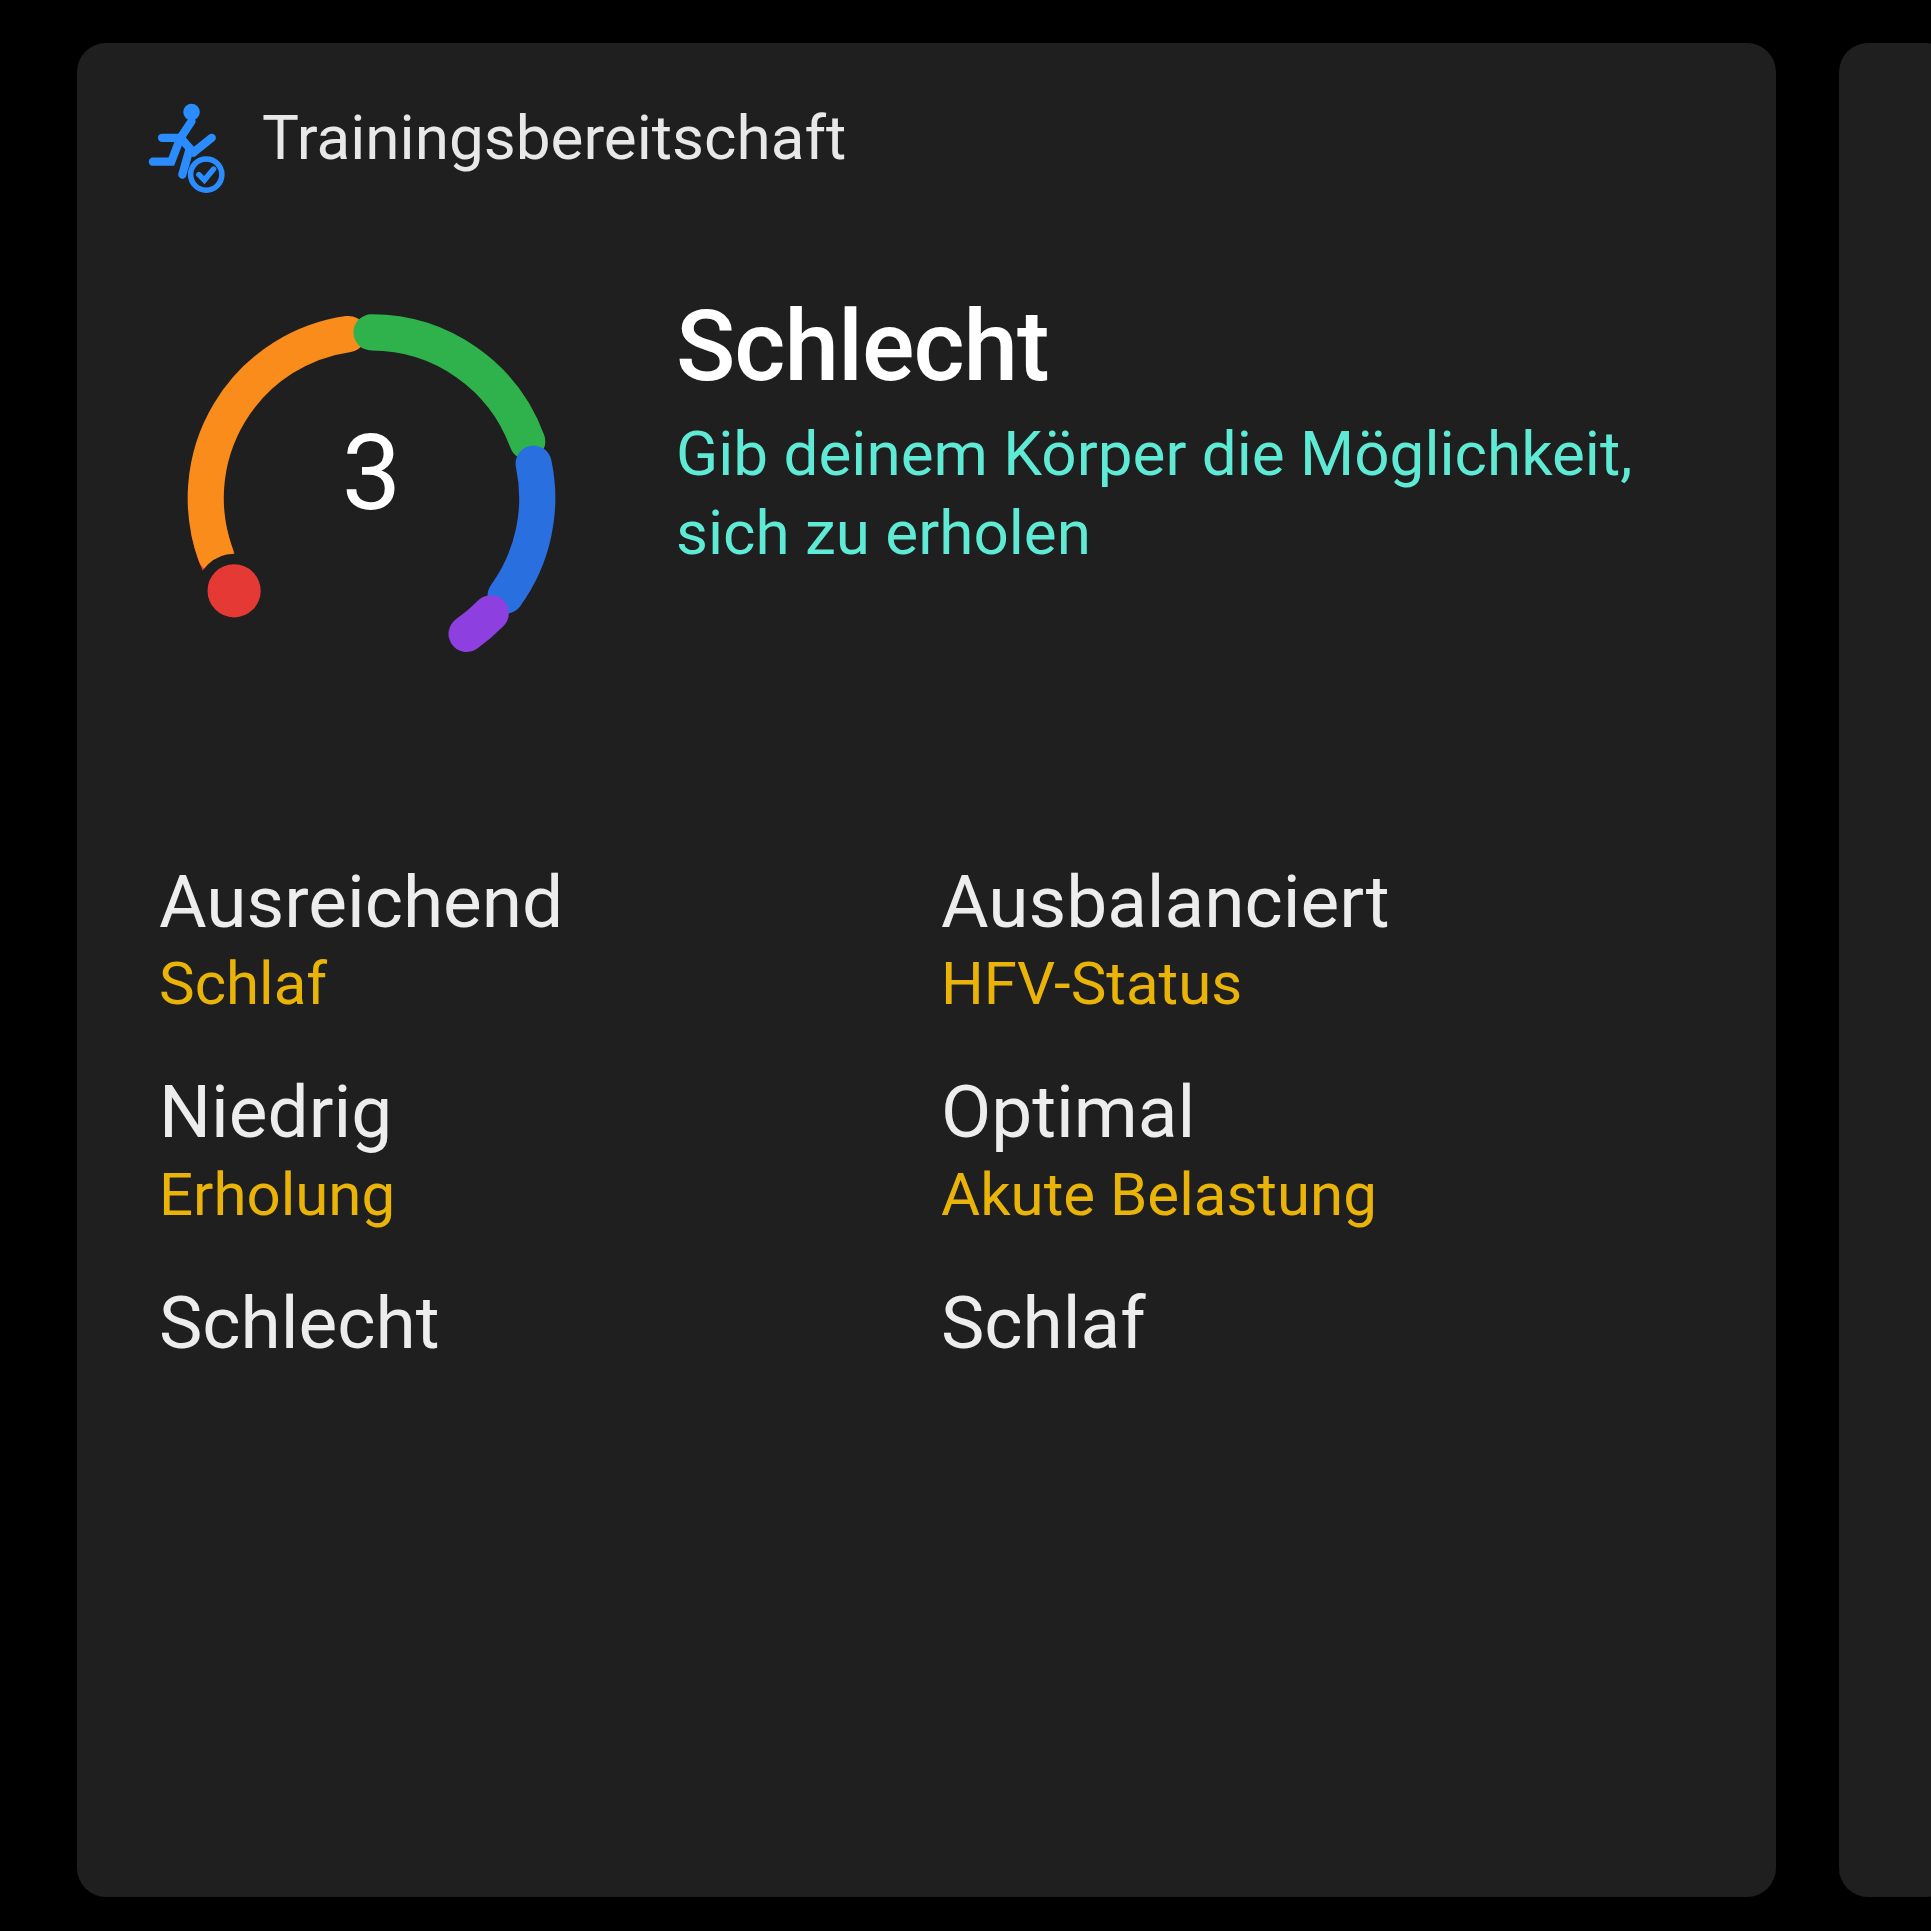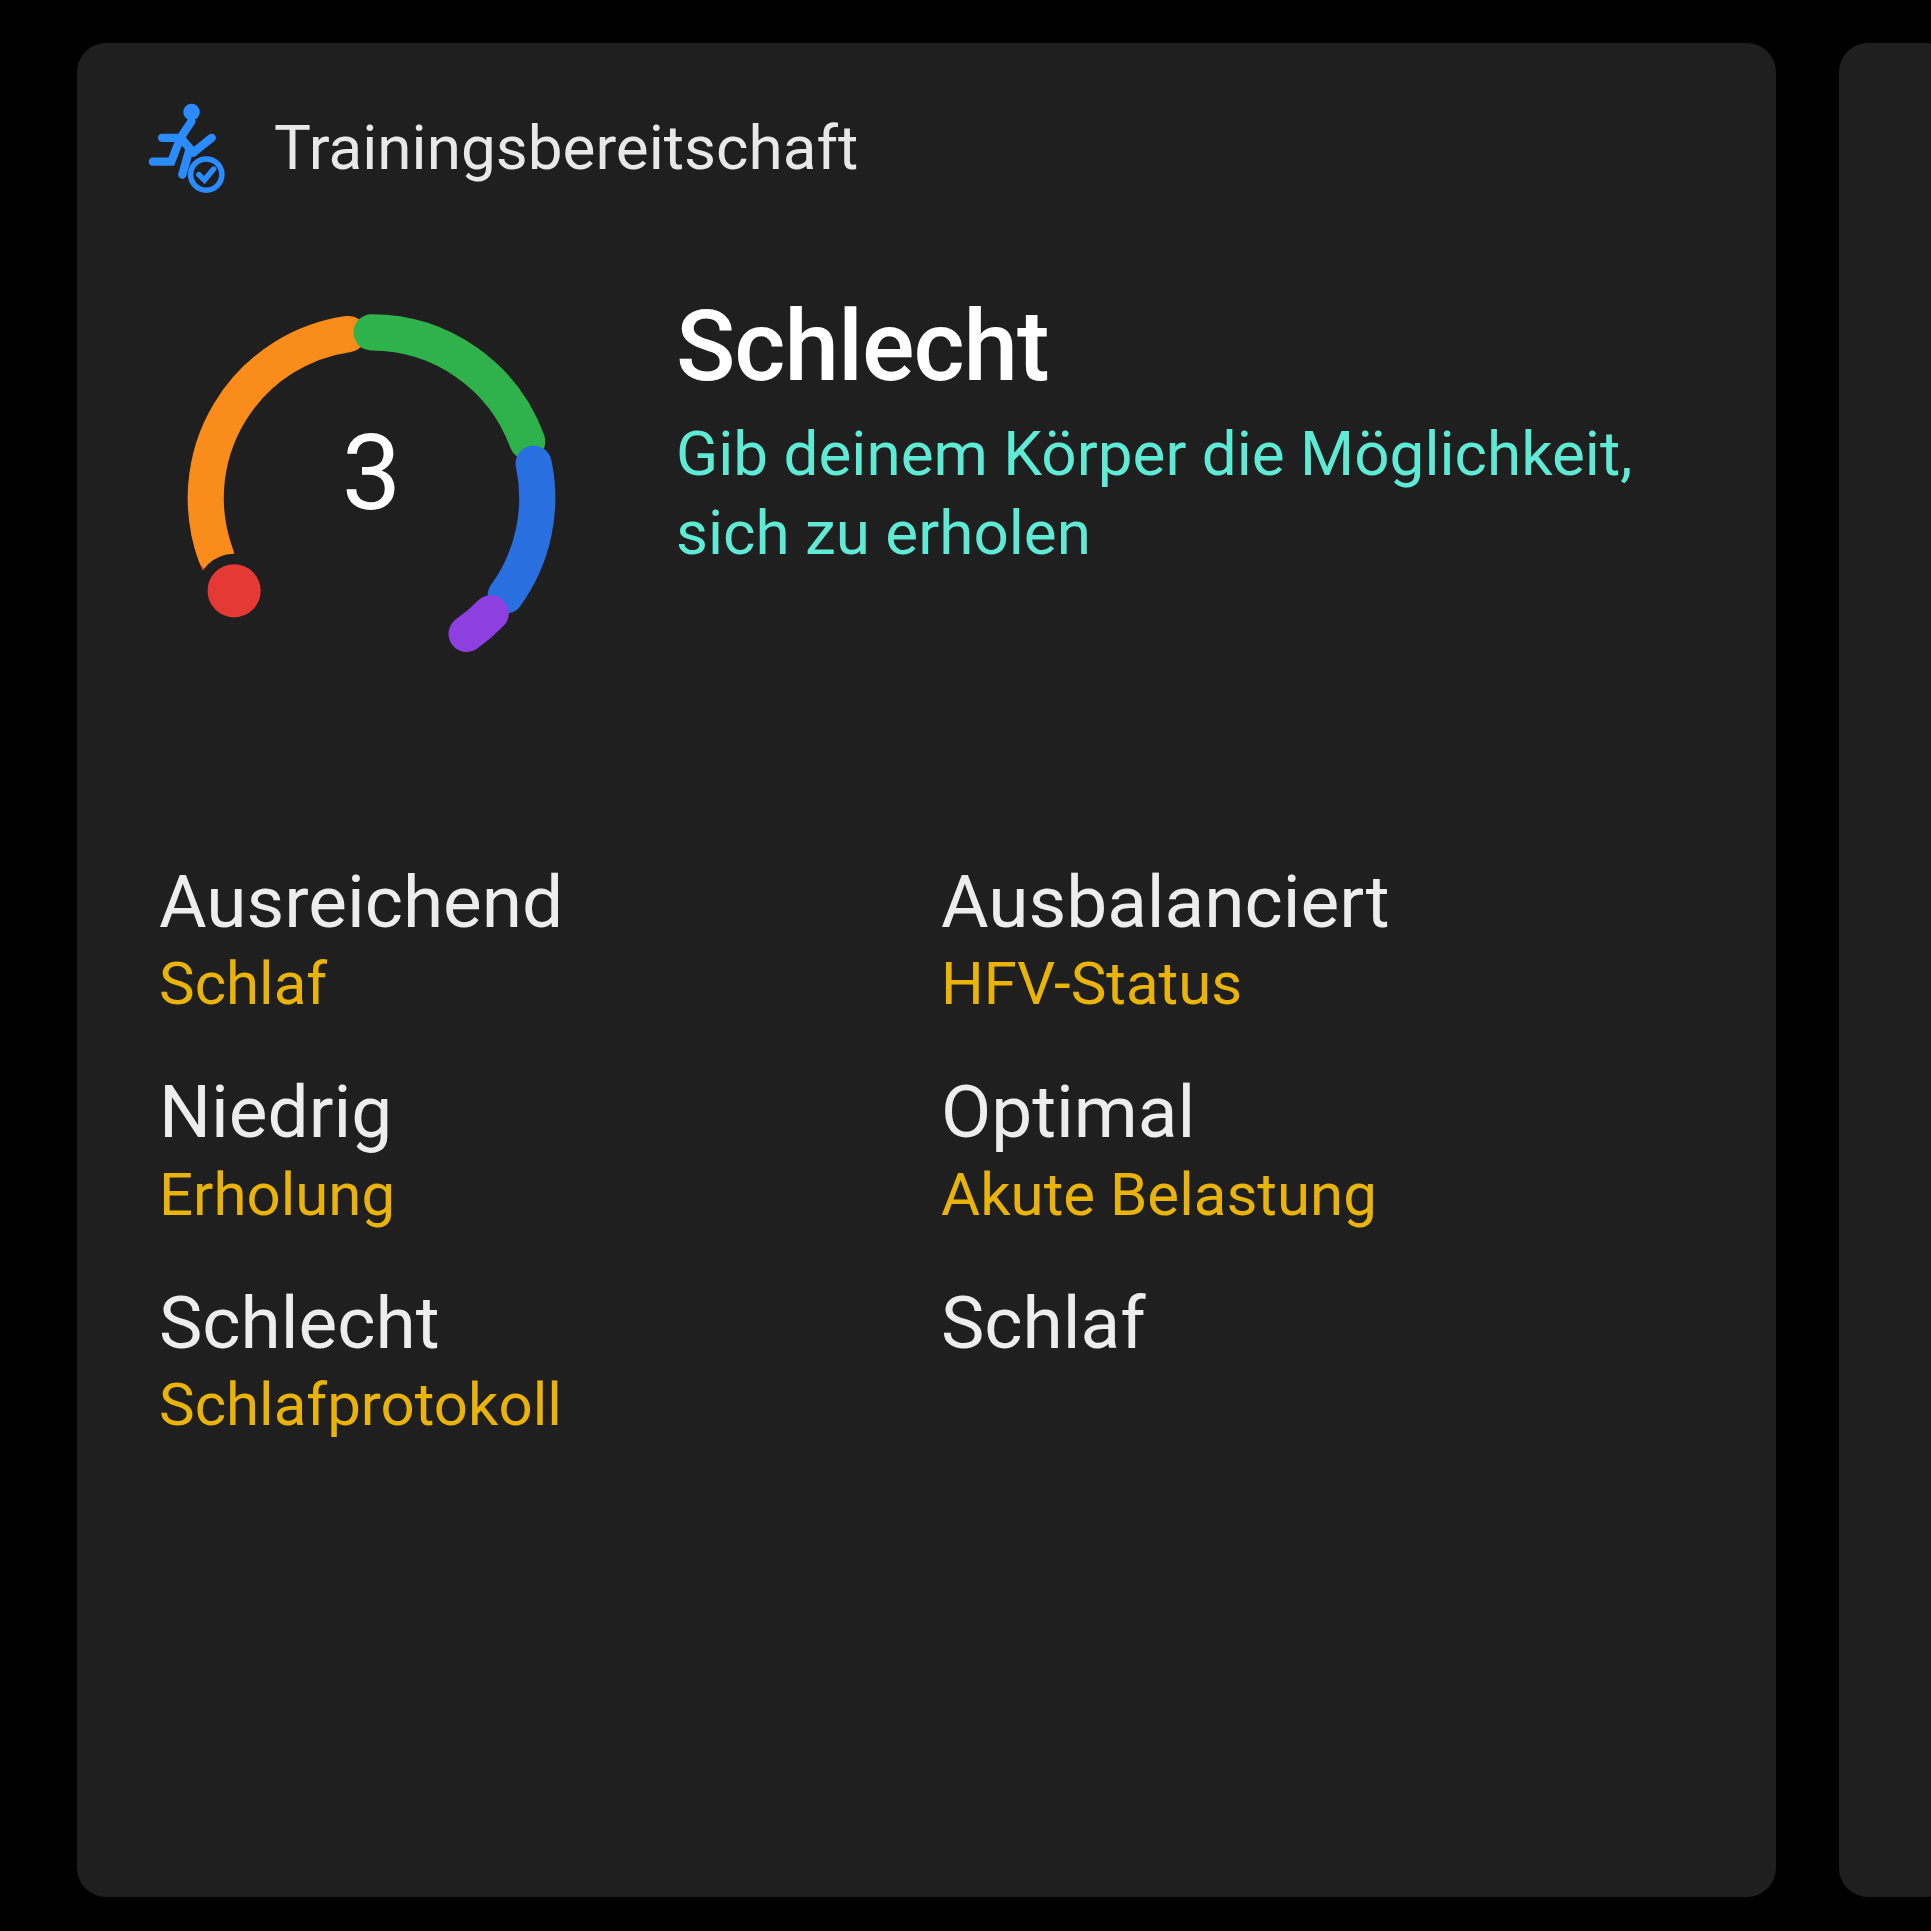--- a/index.html
+++ b/index.html
@@ -33,22 +33,22 @@
       width: 116px;
       height: 1854px;
       background: #1f1f1f;
       border-radius: 29px;
     }
     .header {
       position: absolute;
       left: 63px;
       top: 58px;
       display: flex;
-      align-items: center;
-      gap: 42px;
+      align-items: flex-start;
+      gap: 30px;
     }
     .header-icon svg {
       width: 92px;
       height: 92px;
       display: block;
     }
     .header-title {
       font-size: 62px;
       font-weight: 400;
       color: #e8e8e8;
@@ -181,21 +181,20 @@
       <div class="metric">
         <div class="metric-value">Niedrig</div>
         <div class="metric-label">Erholung</div>
       </div>
       <div class="metric">
         <div class="metric-value">Optimal</div>
         <div class="metric-label">Akute Belastung</div>
       </div>
       <div class="metric">
         <div class="metric-value">Schlecht</div>
-        <div class="metric-label">Schlafprotokoll</div>
       </div>
       <div class="metric">
         <div class="metric-value">Schlaf</div>
       </div>
     </div>
 
   </div>
 </div>
 
 

